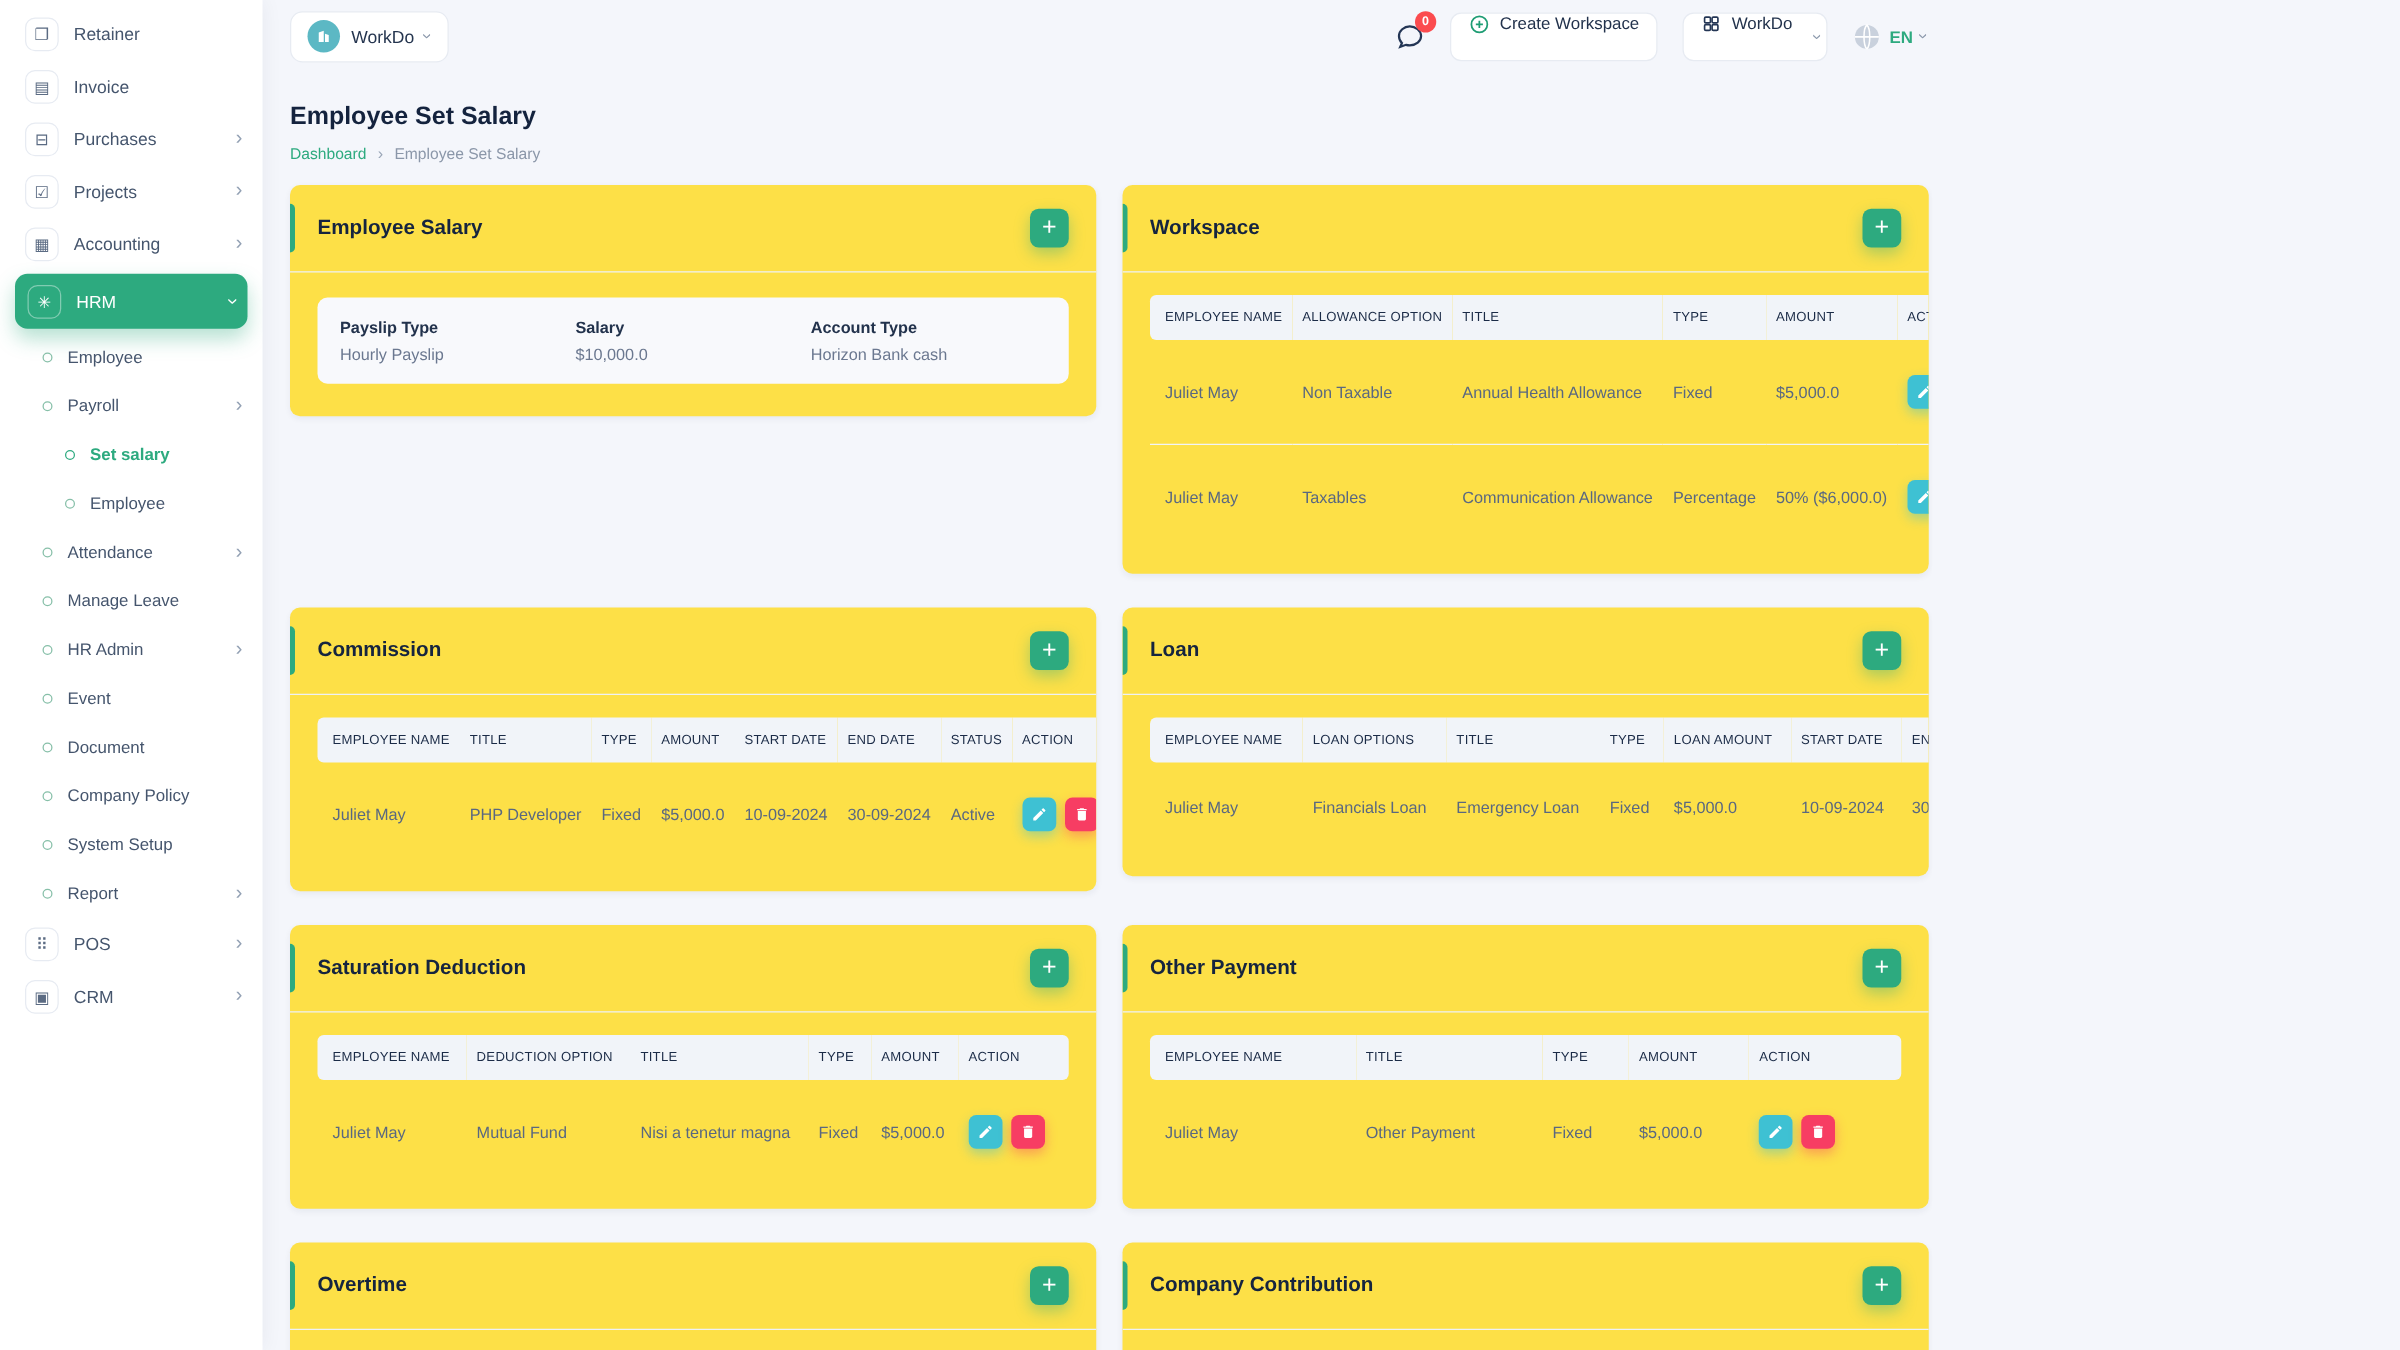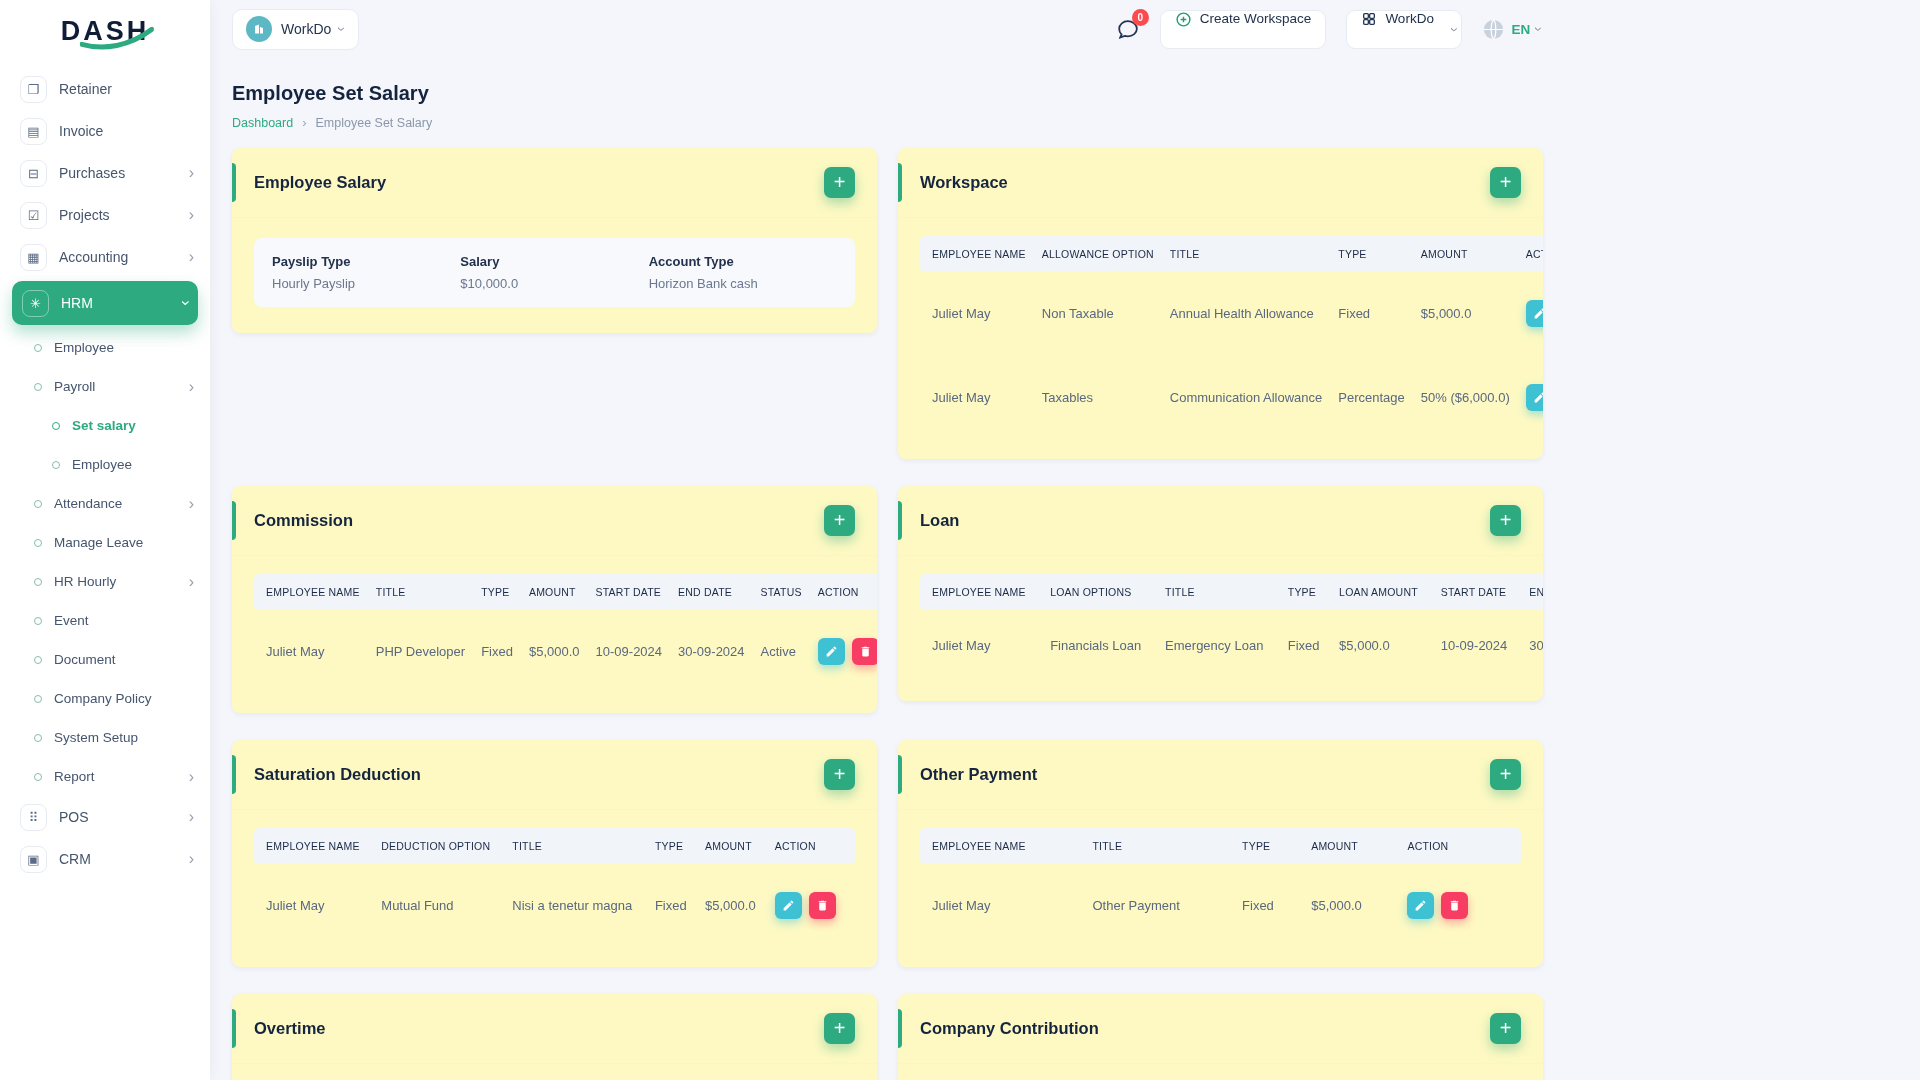--- a/index.html
+++ b/index.html
@@ -49,21 +49,21 @@
   .chev-ui{display:inline-block;color:#8c99ac;font-size:14px;transform:rotate(90deg)}
 
   
   .content{flex:1;overflow:hidden;padding:24px 12px 0 22px}
   .page-title{font-size:20px;font-weight:700;color:#14233e}
   .breadcrumb{margin-top:10px;font-size:12.5px;display:flex;align-items:center;gap:9px}
   .breadcrumb a{color:var(--green);text-decoration:none;cursor:pointer}
   .breadcrumb .sep{color:#9aa6b8;font-size:13px}
   .breadcrumb .cur{color:#8b97a9}
   .grid{margin-top:18px;display:grid;grid-template-columns:645px 645px;column-gap:21px;row-gap:27px;align-items:start}
-  .card{background:#fef9c3;border-radius:8px;box-shadow:0 2px 5px rgba(25,39,70,.06);overflow:hidden}
+  .card{background:#fde047;border-radius:8px;box-shadow:0 2px 5px rgba(25,39,70,.06);overflow:hidden}
   .card-head{display:flex;align-items:center;justify-content:space-between;padding:19px 22px;border-bottom:1px solid #eef1f6;position:relative}
   .card-head::before{content:"";position:absolute;left:0;top:15px;bottom:15px;width:4px;background:var(--green);border-radius:0 4px 4px 0}
   .card-title{font-size:16.5px;font-weight:700;color:#15243f}
   .add-btn{width:31px;height:31px;border:none;border-radius:7px;background:var(--green);color:#fff;font-size:20px;cursor:pointer;display:flex;align-items:center;justify-content:center;box-shadow:0 5px 12px rgba(45,170,127,.4)}
   .add-btn span{line-height:1;margin-top:-2px}
   .card-body{padding:18px 22px 20px;overflow:hidden}
   .card-body.empty{height:200px}
   table{width:100%;border-collapse:collapse;white-space:nowrap}
   thead th{background:#f1f4f9;font-size:10.5px;font-weight:400;text-transform:uppercase;color:#1b2b47;text-align:left;padding:12px 8px;letter-spacing:.02em}
   thead th:first-child{border-radius:5px 0 0 5px;padding-left:12px}
@@ -81,26 +81,20 @@
   .salary-panel{margin:20px 22px 26px;background:#f8f9fc;border-radius:8px;padding:16px 18px;display:grid;grid-template-columns:repeat(3,1fr)}
   .field-label{font-size:13px;font-weight:700;color:#22324c}
   .field-value{margin-top:7px;font-size:13px;color:#6b7890}
 </style>
 </head>
 <body>
 
 <div class="app">
 
   <aside class="sidebar">
-    <div class="logo">
-      <span class="logo-text">DASH</span>
-      <svg class="logo-sw" width="74" height="26" viewBox="0 0 74 26">
-        <path d="M2 18 C 24 24, 50 20, 72 3" stroke="#2daa7f" stroke-width="5" fill="none" stroke-linecap="round"></path>
-      </svg>
-    </div>
     <nav class="nav" id="side-nav">
         <div class="nav-item">
           <span class="nav-ic">❐</span>
           <span class="nav-label">Retainer</span>
         </div>
         <div class="nav-item">
           <span class="nav-ic">▤</span>
           <span class="nav-label">Invoice</span>
         </div>
         <div class="nav-item">
@@ -144,21 +138,21 @@
           <span class="bullet"></span>
           <span class="nav-label">Attendance</span>
           <span class="chev right">›</span>
         </div>
         <div class="nav-item lvl1">
           <span class="bullet"></span>
           <span class="nav-label">Manage Leave</span>
         </div>
         <div class="nav-item lvl1">
           <span class="bullet"></span>
-          <span class="nav-label">HR Hourly</span>
+          <span class="nav-label">HR Admin</span>
           <span class="chev right">›</span>
         </div>
         <div class="nav-item lvl1">
           <span class="bullet"></span>
           <span class="nav-label">Event</span>
         </div>
         <div class="nav-item lvl1">
           <span class="bullet"></span>
           <span class="nav-label">Document</span>
         </div>

